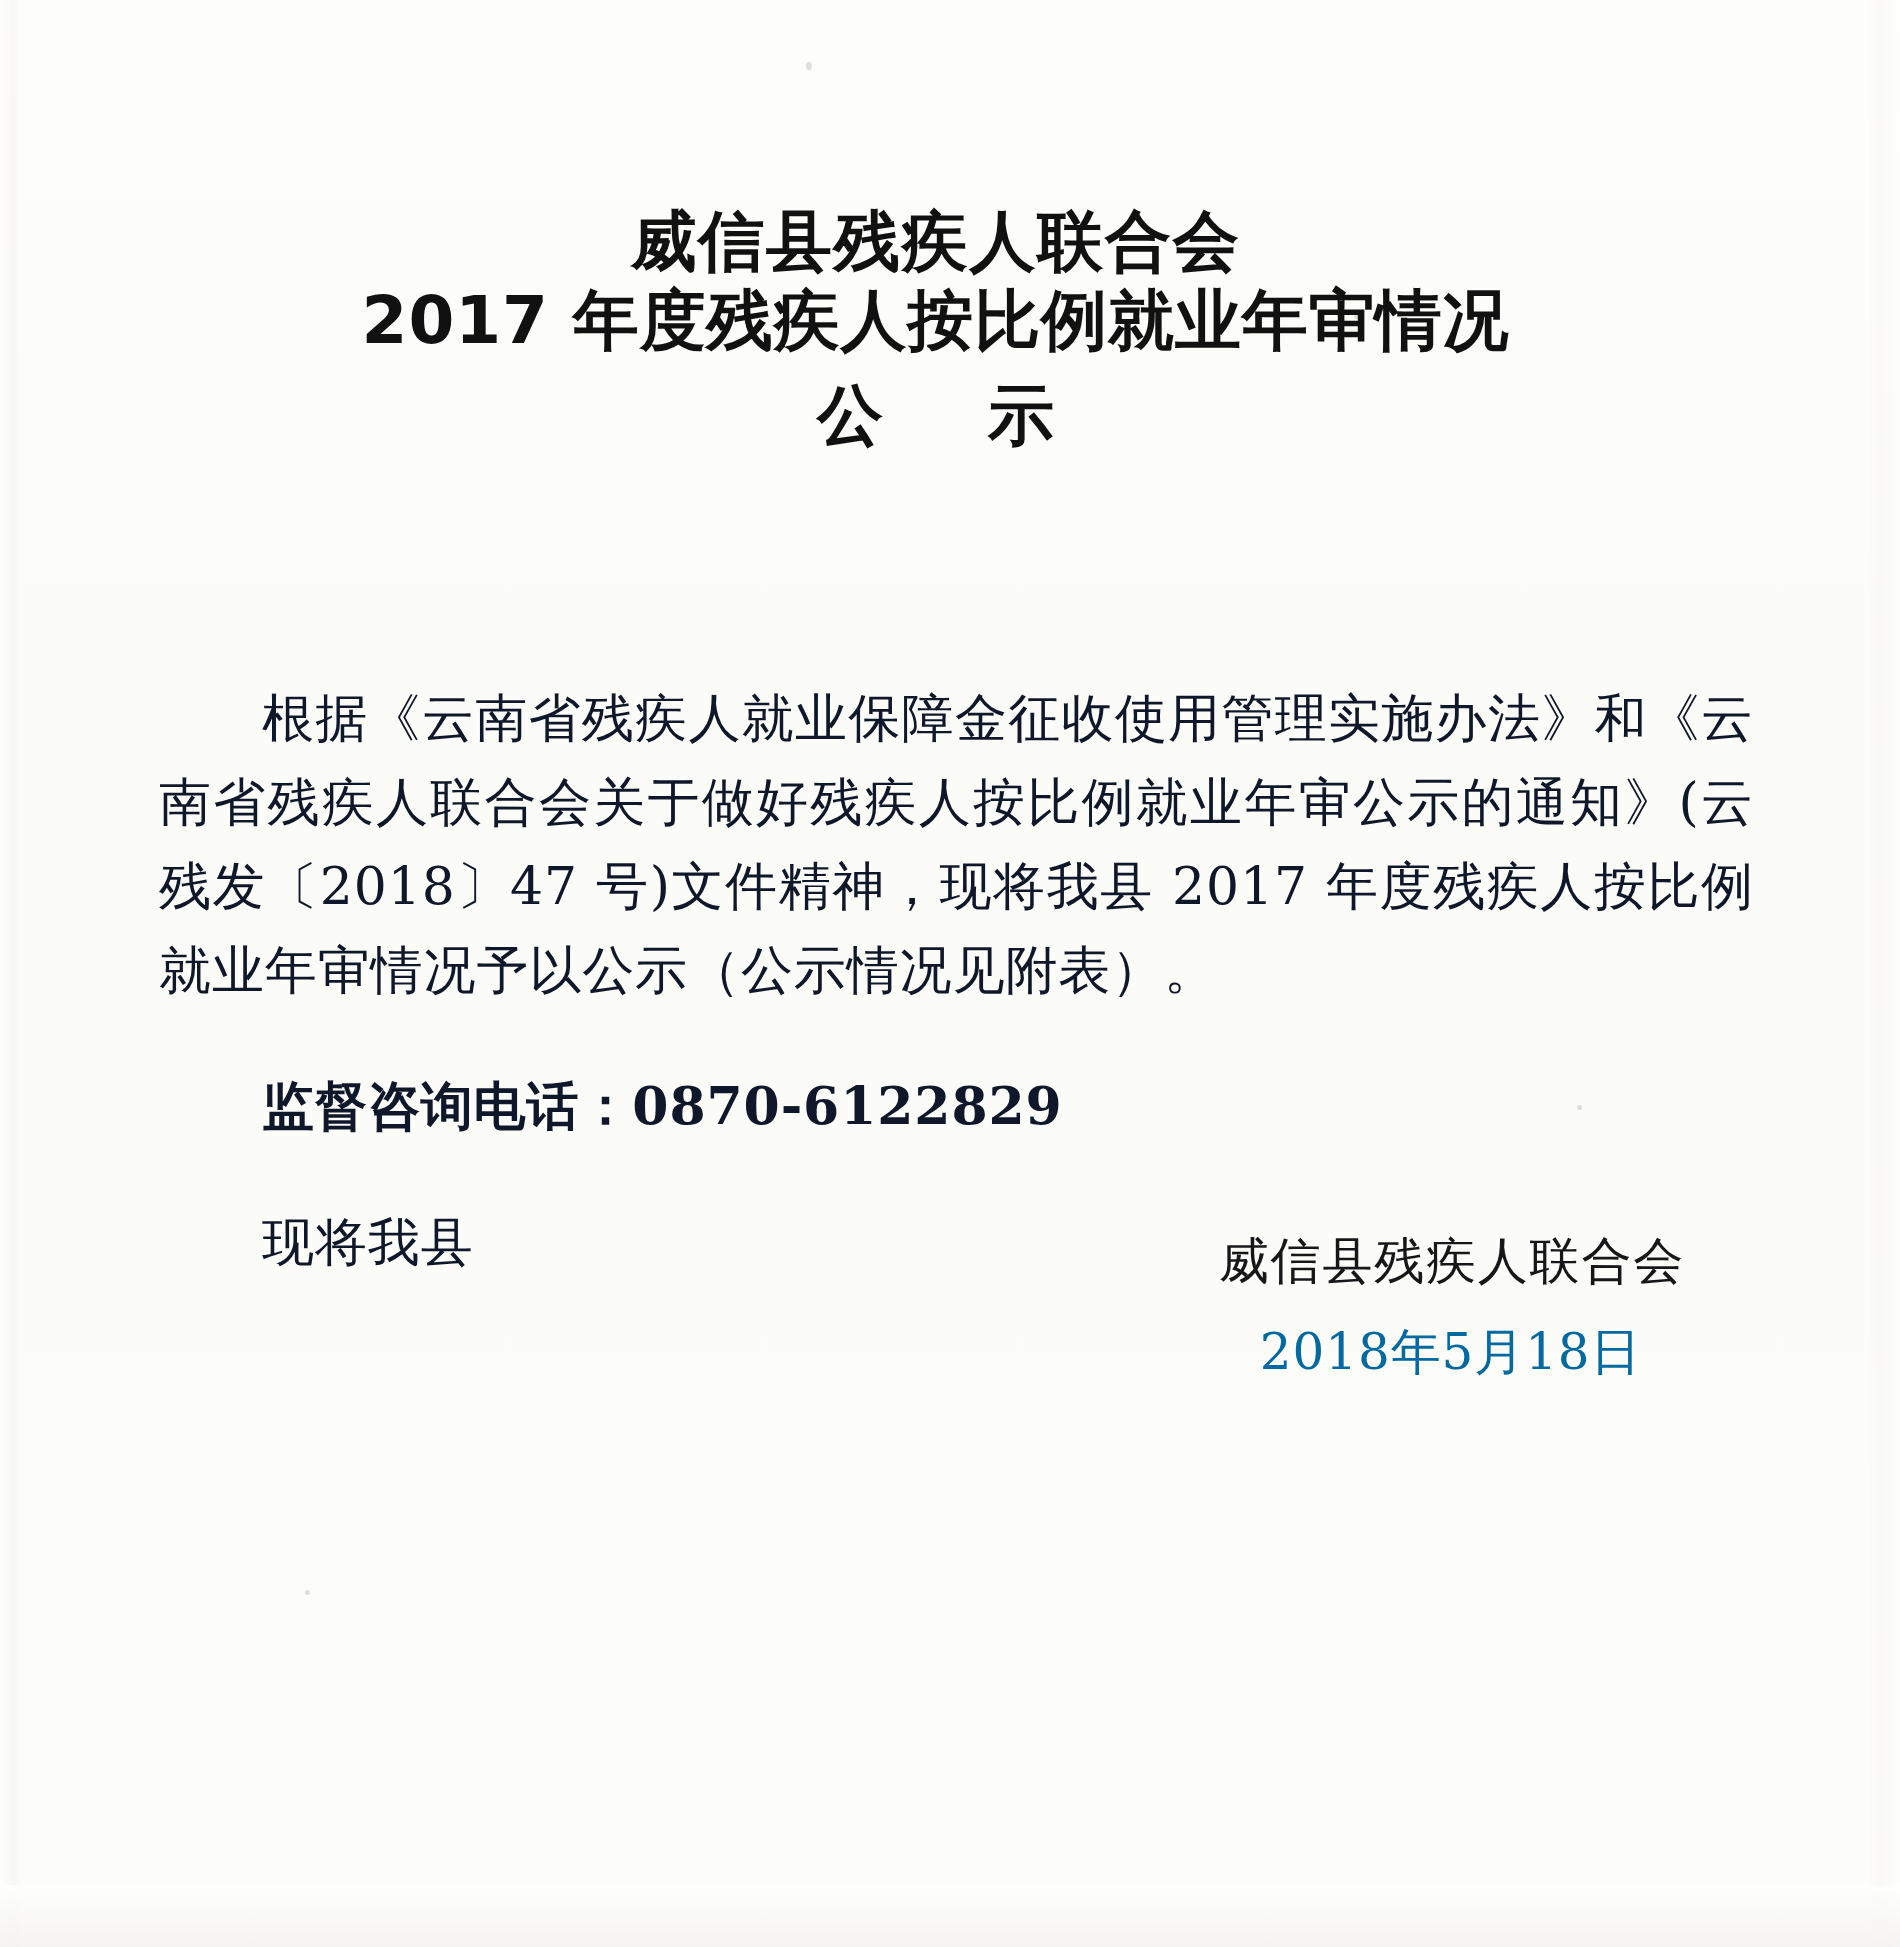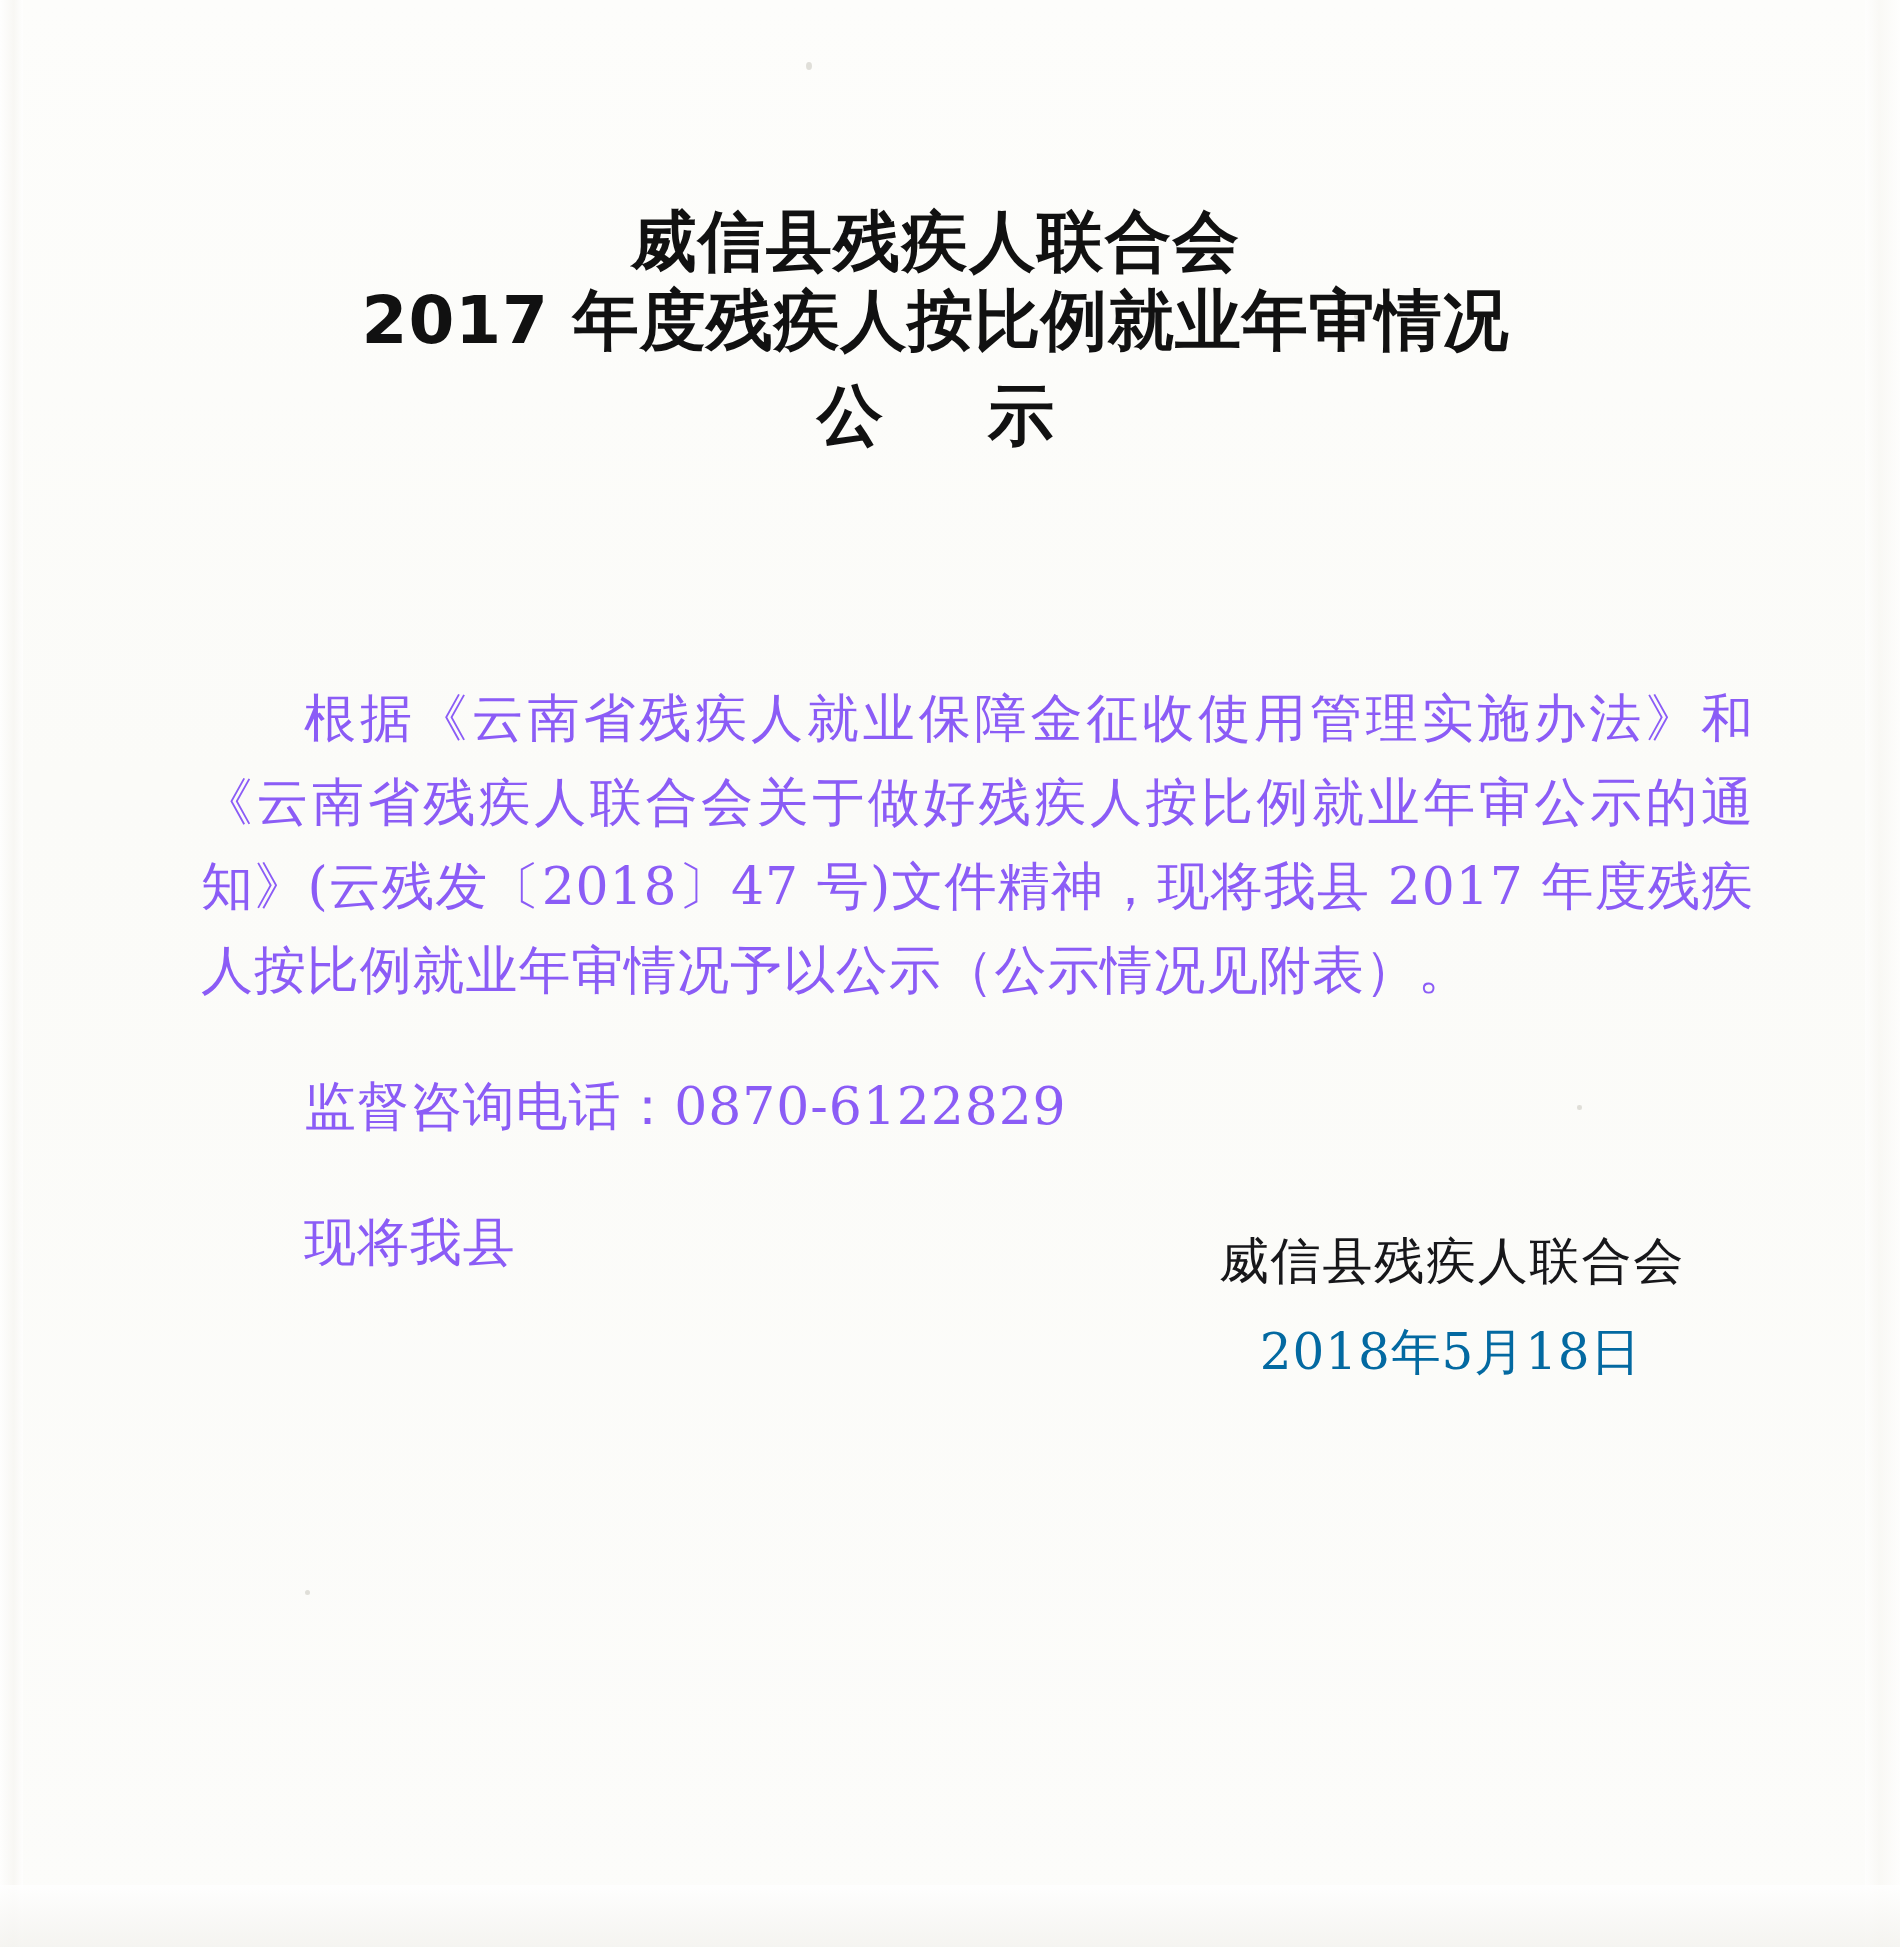--- a/index.html
+++ b/index.html
@@ -103,31 +103,31 @@
     left: 159px;
     top: 624px;
     width: 1595px;
   }
   .para {
     font-size: 52px;
     line-height: 84px;
     text-align: justify;
     text-justify: inter-ideograph;
     letter-spacing: 0.9px;
-    color: #8b5cf6;
-    margin-left: 42px;
+    color: #0f172a;
   }
   .para.indent {
     text-indent: 103px;
   }
   .para + .para {
     margin-top: 28.5px;
   }
   .para-phone {
     margin-top: 39px;
+    font-weight: bold;
   }
   .para-closing {
     margin-top: 27px;
   }
 
   
   .signature {
     position: absolute;
     right: 241px;
     bottom: 174px;

